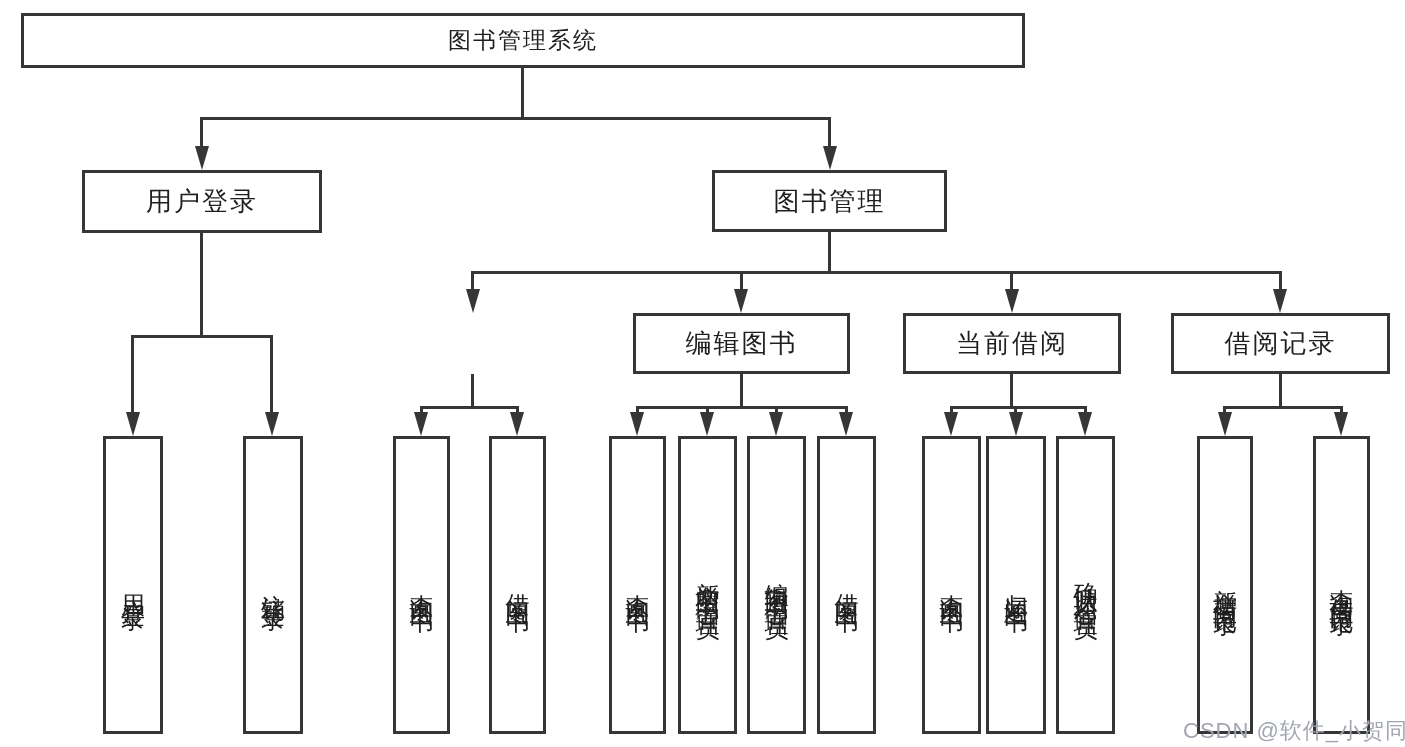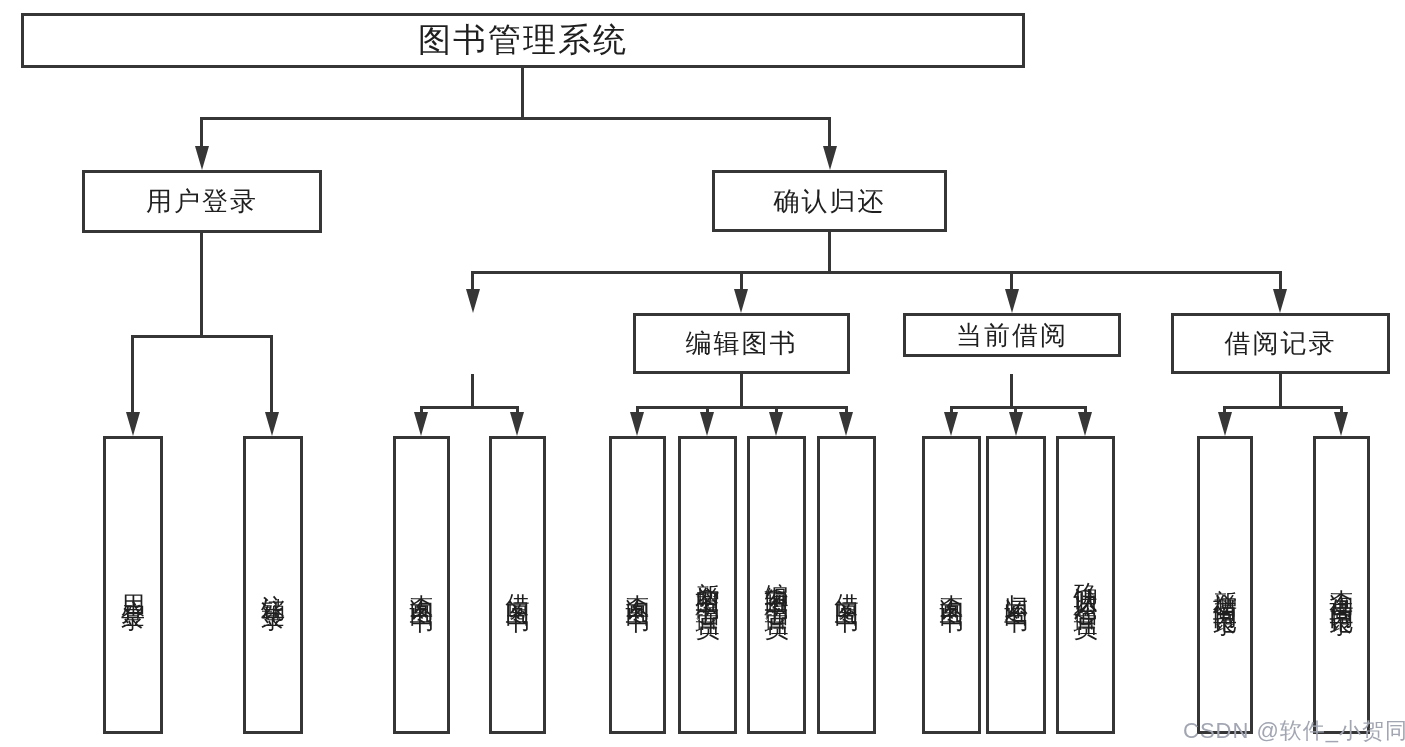--- a/index.html
+++ b/index.html
@@ -5,21 +5,21 @@
   html,body{margin:0;padding:0;background:#ffffff;}
   .canvas{
     position:relative;width:1405px;height:747px;background:#ffffff;
     font-family:"Liberation Sans",sans-serif;overflow:hidden;
   }
   .box{
     position:absolute;box-sizing:border-box;background:#ffffff;
     border:3px solid #363636;display:flex;align-items:center;justify-content:center;
     font-size:26px;color:#1f1f1f;letter-spacing:2px;white-space:nowrap;
   }
-  .box.title{font-size:33px;}
+  .box.title{font-size:23px;}
   .vbox{
     position:absolute;box-sizing:border-box;background:#ffffff;
     border:3px solid #363636;display:flex;align-items:center;justify-content:center;
     top:436px;height:298px;
   }
   .vlabel{
     writing-mode:vertical-rl;text-orientation:mixed;
     font-size:24px;letter-spacing:5px;line-height:1;color:#1f1f1f;
   }
   .v{position:absolute;width:3px;background:#363636;}
@@ -42,42 +42,42 @@
   <div class="box title" style="left:21px;top:13px;width:1004px;height:55px;">图书管理系统</div>
 
   <div class="v" style="left:521px;top:68px;height:49px;"></div>
   <div class="h" style="left:200px;top:117px;width:631px;"></div>
   <div class="v" style="left:200px;top:117px;height:29px;"></div>
   <div class="arrow" style="left:195px;top:146px;"></div>
   <div class="v" style="left:828px;top:117px;height:29px;"></div>
   <div class="arrow" style="left:823px;top:146px;"></div>
 
   <div class="box" style="left:82px;top:170px;width:240px;height:63px;">用户登录</div>
-  <div class="box" style="left:712px;top:170px;width:235px;height:62px;">确认归还</div>
+  <div class="box" style="left:712px;top:170px;width:235px;height:62px;">图书管理</div>
 
   <div class="v" style="left:200px;top:233px;height:102px;"></div>
   <div class="h" style="left:131px;top:335px;width:142px;"></div>
   <div class="v" style="left:131px;top:335px;height:77px;"></div>
   <div class="arrow" style="left:126px;top:412px;"></div>
   <div class="v" style="left:270px;top:335px;height:77px;"></div>
   <div class="arrow" style="left:265px;top:412px;"></div>
 
   <div class="v" style="left:828px;top:232px;height:39px;"></div>
   <div class="h" style="left:471px;top:271px;width:811px;"></div>
   <div class="v" style="left:471px;top:271px;height:18px;"></div>
   <div class="arrow" style="left:466px;top:289px;"></div>
   <div class="v" style="left:740px;top:271px;height:18px;"></div>
   <div class="arrow" style="left:734px;top:289px;"></div>
   <div class="v" style="left:1010px;top:271px;height:18px;"></div>
   <div class="arrow" style="left:1005px;top:289px;"></div>
   <div class="v" style="left:1279px;top:271px;height:18px;"></div>
   <div class="arrow" style="left:1273px;top:289px;"></div>
 
   <div class="box" style="left:633px;top:313px;width:217px;height:61px;">编辑图书</div>
-  <div class="box" style="left:903px;top:313px;width:218px;height:44px;">当前借阅</div>
+  <div class="box" style="left:903px;top:313px;width:218px;height:61px;">当前借阅</div>
   <div class="box" style="left:1171px;top:313px;width:219px;height:61px;">借阅记录</div>
 
   <div class="v" style="left:471px;top:374px;height:32px;"></div>
   <div class="h" style="left:420px;top:406px;width:99px;"></div>
   <div class="v" style="left:420px;top:406px;height:8px;"></div>
   <div class="arrow" style="left:414px;top:412px;"></div>
   <div class="v" style="left:516px;top:406px;height:8px;"></div>
   <div class="arrow" style="left:510px;top:412px;"></div>
 
   <div class="v" style="left:740px;top:374px;height:32px;"></div>

